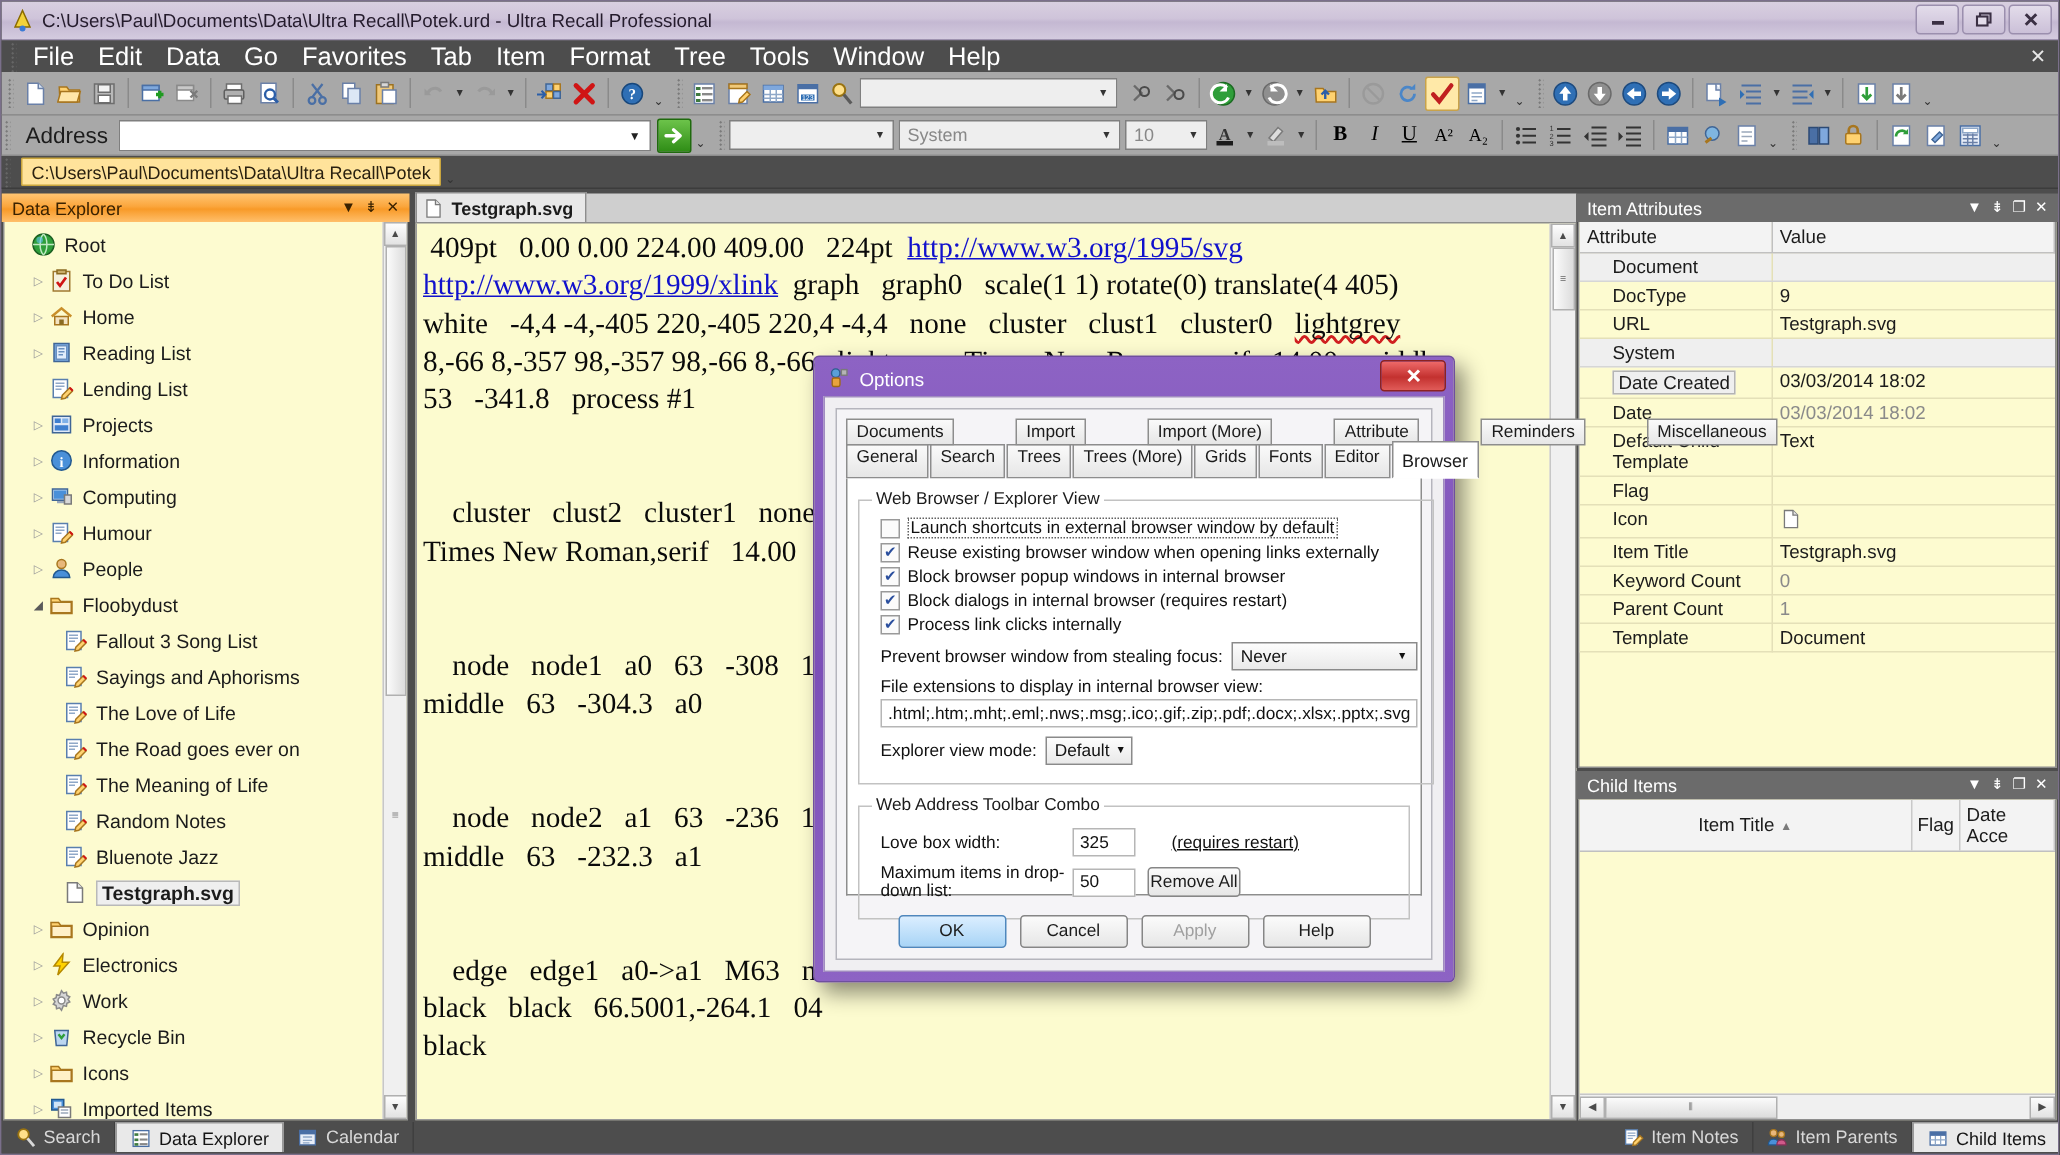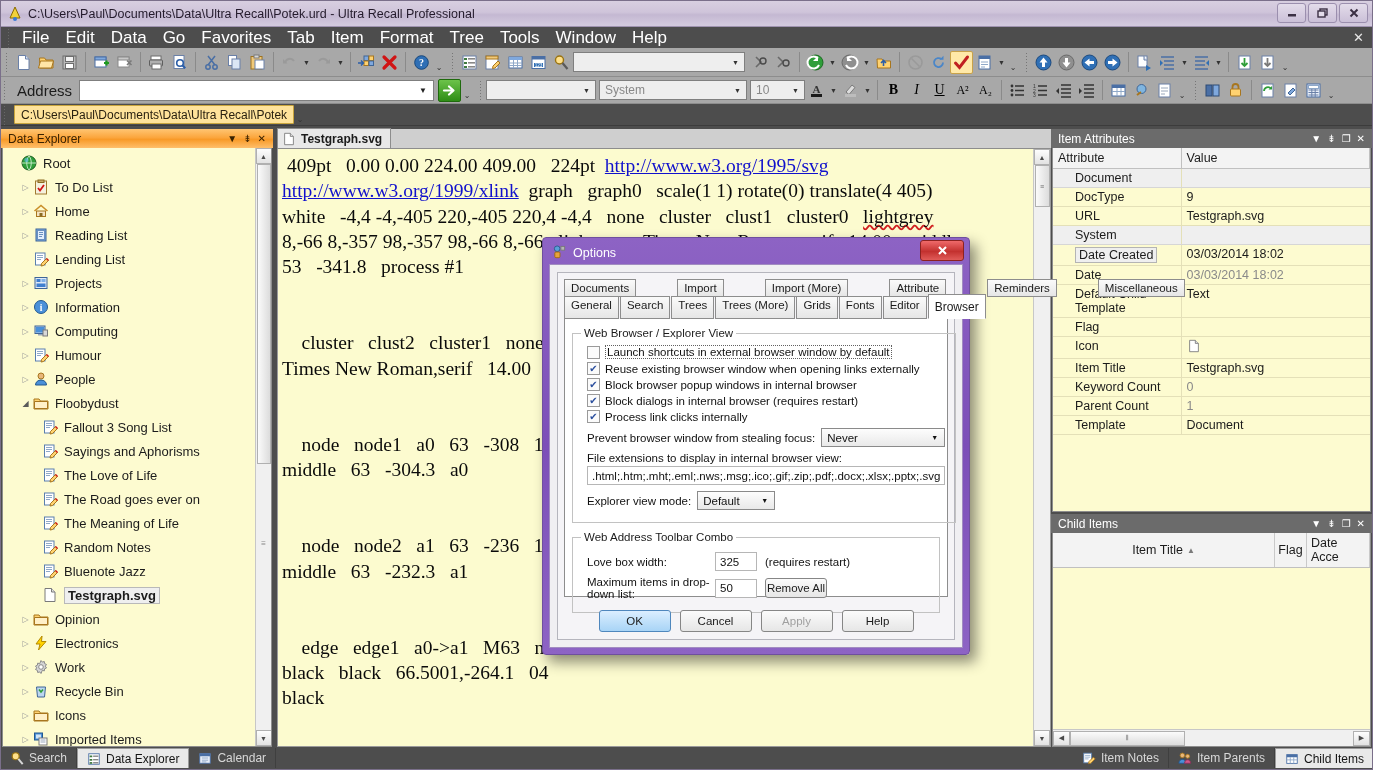--- a/index.html
+++ b/index.html
@@ -1458,36 +1458,36 @@
 
             <div class="row" style="margin-bottom:2px;">
               <span>File extensions to display in internal browser view:</span>
             </div>
             <div class="txtinput" style="margin:0 2px 6px 6px;">
               <span>.html;.htm;.mht;.eml;.nws;.msg;.ico;.gif;.zip;.pdf;.docx;.xlsx;.pptx;.svg</span>
             </div>
 
             <div class="row">
               <span>Explorer view mode:</span>
-              <span class="dd" style="width:78px;margin-left:6px;align-items:center;">
+              <span class="dd" style="width:58px;margin-left:6px;align-items:center;">
                 <span>Default</span>
                 <span class="ddarrow">▼</span>
               </span>
             </div>
           </fieldset>
 
           <fieldset class="grp">
             <legend>Web Address Toolbar Combo</legend>
 
             <div class="row">
               <span style="width:128px;">Love box width:</span>
               <span class="txtinput" style="width:42px;">
                 <span>325</span>
               </span>
-              <span style="margin-left:8px;">(requires restart)</span>
+              <span style="margin-left:24px;text-decoration:underline;">(requires restart)</span>
             </div>
 
             <div class="row">
               <span style="width:128px;">Maximum items in drop-down list:</span>
               <span class="txtinput" style="width:42px;">
                 <span>50</span>
               </span>
               <span class="btn" style="margin-left:8px;min-width:62px;height:20px;">Remove All</span>
             </div>
           </fieldset>

